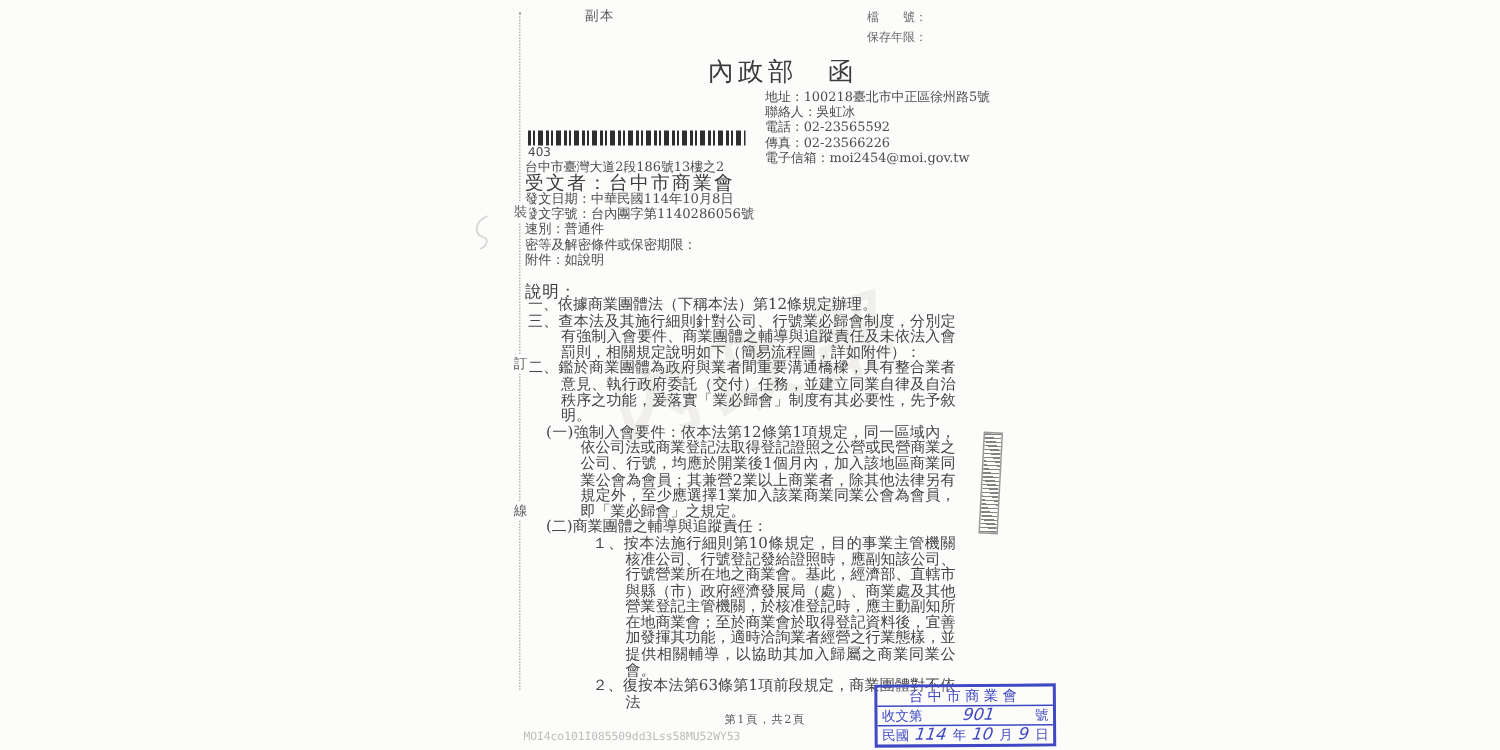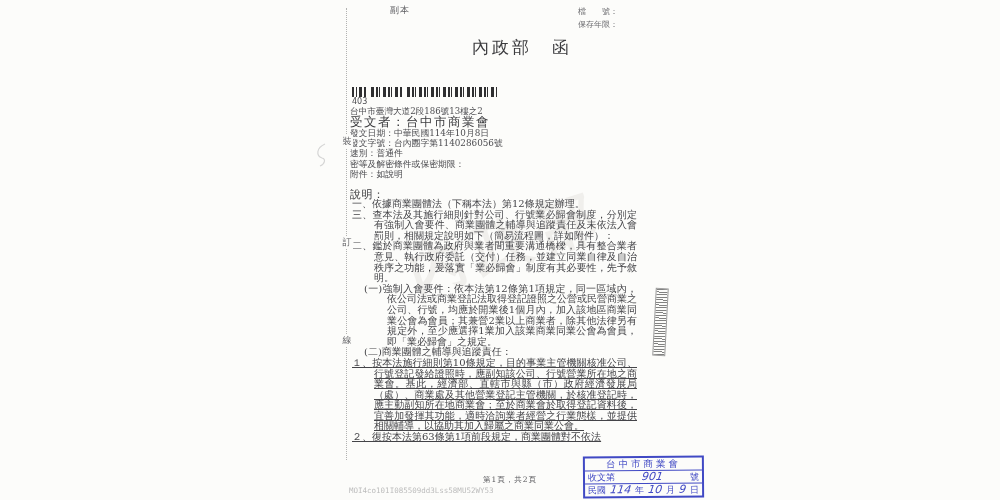--- a/index.html
+++ b/index.html
@@ -29,21 +29,21 @@
   
   .meta{left:350px;top:128px;font-size:8.8px;line-height:10.2px;color:#4c4c50;}
   
   .subject{left:350px;top:173px;font-size:11.5px;color:#3b3b3e;letter-spacing:.5px;}
   .desc-label{left:350px;top:187px;font-size:11px;color:#3b3b3e;letter-spacing:.5px;}
   
   .doc-body{left:352px;top:199px;width:285px;font-size:10px;line-height:10.6px;color:#444448;}
   .para{text-align:justify;}
   .para.lv1{padding-left:22px;text-indent:-22px;}
   .para.lv2{margin-left:12px;padding-left:23px;text-indent:-23px;}
-  .para.lv3{padding-left:22px;text-indent:-22px;text-decoration:underline;}
+  .para.lv3{margin-left:43px;padding-left:22px;text-indent:-22px;}
   
   .bind-line{left:346px;top:8px;height:452px;width:0;border-left:1px dotted #a0a0a0;opacity:.8;}
   .bind-mark{left:341px;width:12px;text-align:center;font-size:9px;color:#5a5a5e;background:#fcfcfa;}
   .squiggle{left:311px;top:141px;opacity:.75;}
   
   .watermark{
     left:405px;top:205px;font-size:58px;color:rgba(125,112,105,.09);
     letter-spacing:10px;transform:rotate(-18deg);font-weight:bold;white-space:nowrap;
   }
   
@@ -73,20 +73,27 @@
 <div id="page">
 
   <div class="abs copy-label">副本</div>
   <div class="abs file-no">檔　　號：</div>
   <div class="abs retention">保存年限：</div>
 
   <div class="abs watermark">內政部</div>
 
   <div class="abs doc-title">內政部　函</div>
 
+  <div class="abs sender">
+    <div>地址：100218臺北市中正區徐州路5號</div>
+    <div>聯絡人：吳虹冰</div>
+    <div>電話：02-23565592</div>
+    <div>傳真：02-23566226</div>
+    <div>電子信箱：moi2454@moi.gov.tw</div>
+  </div>
 
   <div class="abs barcode"></div>
   <div class="abs zip">403</div>
   <div class="abs recip-addr">台中市臺灣大道2段186號13樓之2</div>
   <div class="abs recipient">受文者：台中市商業會</div>
 
   <div class="abs meta">
     <div>發文日期：中華民國114年10月8日</div>
     <div>發文字號：台內團字第1140286056號</div>
     <div>速別：普通件</div>

